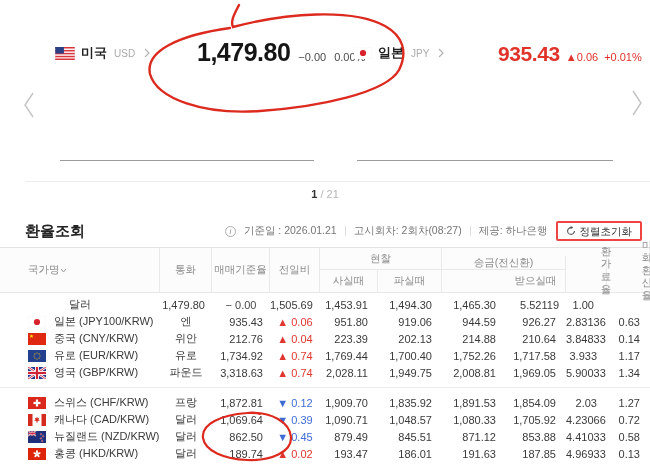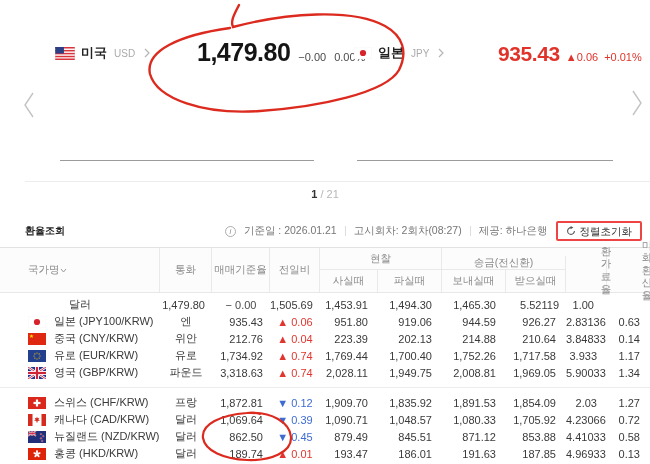--- a/index.html
+++ b/index.html
@@ -35,21 +35,21 @@
   .strip-1 { left:60px;  width:254px; }
   .strip-2 { left:357px; width:256px; }
   .divider-light { position:absolute; left:25px; top:181px; width:625px; height:1px; background:#ededed; }
 
   .pagination { position:absolute; left:0; top:188px; width:650px; text-align:center; font-size:11px; color:#b7b7b7; }
   .pagination .cur { color:#333; font-weight:700; }
 
   
   .rates-head { position:absolute; left:0; top:218px; width:650px; height:26px;
                 display:flex; align-items:center; justify-content:space-between; padding:0 8px 0 25px; }
-  .rates-title { font-size:10px; font-weight:700; color:#222; }
+  .rates-title { font-size:15px; font-weight:700; color:#222; }
   .rates-info { display:flex; align-items:center; gap:8px; font-size:10.5px; color:#767676; white-space:nowrap; }
   .info-i { display:inline-flex; align-items:center; justify-content:center; width:11px; height:11px;
             border:1px solid #adadad; border-radius:50%; color:#8a8a8a; font-size:7.5px; font-style:italic; }
   .vsep { width:1px; height:10px; background:#ddd; }
   .reset-btn { display:flex; align-items:center; gap:4px; border:2px solid #ef4444; border-radius:2px;
                background:#fff; padding:3px 8px; font-size:10.5px; color:#333; cursor:pointer; line-height:1; }
 
   
   .rtable { position:absolute; left:0; top:247px; width:650px; }
   .thead { display:grid; width:650px;
@@ -191,21 +191,20 @@
             </svg>
         </span>
       </div>
       <div class="hc span2" style="grid-column:2;">통화</div>
       <div class="hc span2" style="grid-column:3;">매매기준율</div>
       <div class="hc span2" style="grid-column:4;">전일비</div>
       <div class="hc grp g-cash">현찰</div>
       <div class="hc grp g-trans">송금(전신환)</div>
       <div class="hc r2" style="grid-column:5;">사실때</div>
       <div class="hc r2" style="grid-column:6;">파실때</div>
-      <div class="hc r2" style="grid-column:7;">보내실때</div>
       <div class="hc r2" style="grid-column:8;">받으실때</div>
       <div class="hc span2 two-line" style="grid-column:9;">환가
 료율</div>
       <div class="hc span2 two-line last" style="grid-column:10;">미화
 환산율</div>
     </div>
     <div class="tbody">
     <div class="trow">
       <div class="c-center">달러</div>
       <div class="c-right-sm">1,479.80</div>
@@ -404,21 +403,21 @@
                   <ellipse cx="9" cy="4" rx="1" ry="1.9" transform="rotate(144 9 6)"></ellipse>
                   <ellipse cx="9" cy="4" rx="1" ry="1.9" transform="rotate(216 9 6)"></ellipse>
                   <ellipse cx="9" cy="4" rx="1" ry="1.9" transform="rotate(288 9 6)"></ellipse>
                 </g>
               </svg>
             </span>
         <span>홍콩 (HKD/KRW)</span>
       </div>
       <div class="c-center">달러</div>
       <div class="c-right-sm">189.74</div>
-      <div class="c-center chg-up">▲ 0.01</div>
+      <div class="c-center chg-up">▲ 0.02</div>
       <div class="c-right">193.47</div>
       <div class="c-right">186.01</div>
       <div class="c-right">191.63</div>
       <div class="c-right">187.85</div>
       <div class="c-right-sm">4.96933</div>
       <div class="c-right">0.13</div>
     </div>
   </div>
   </div>
 

